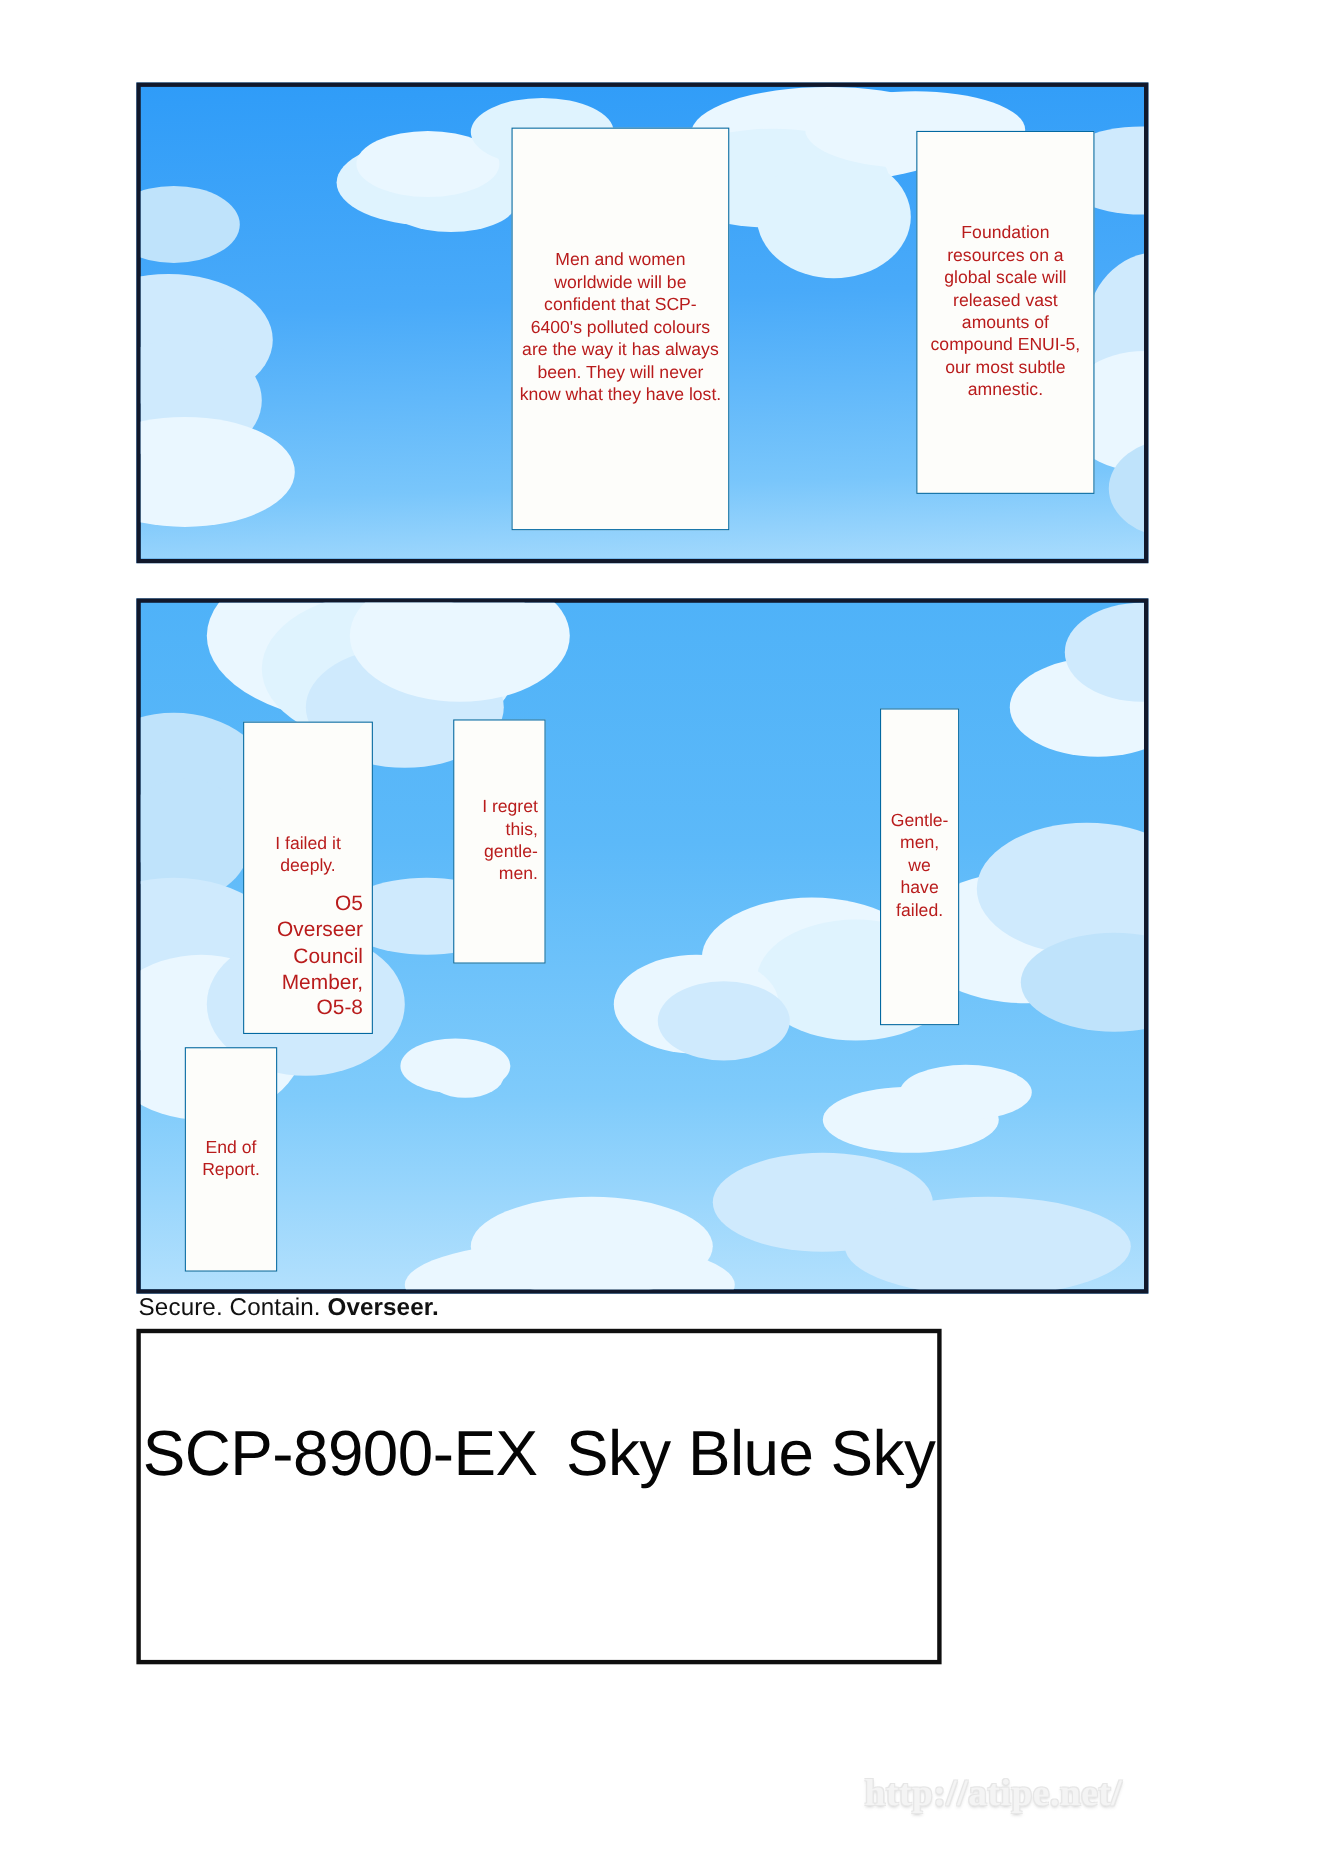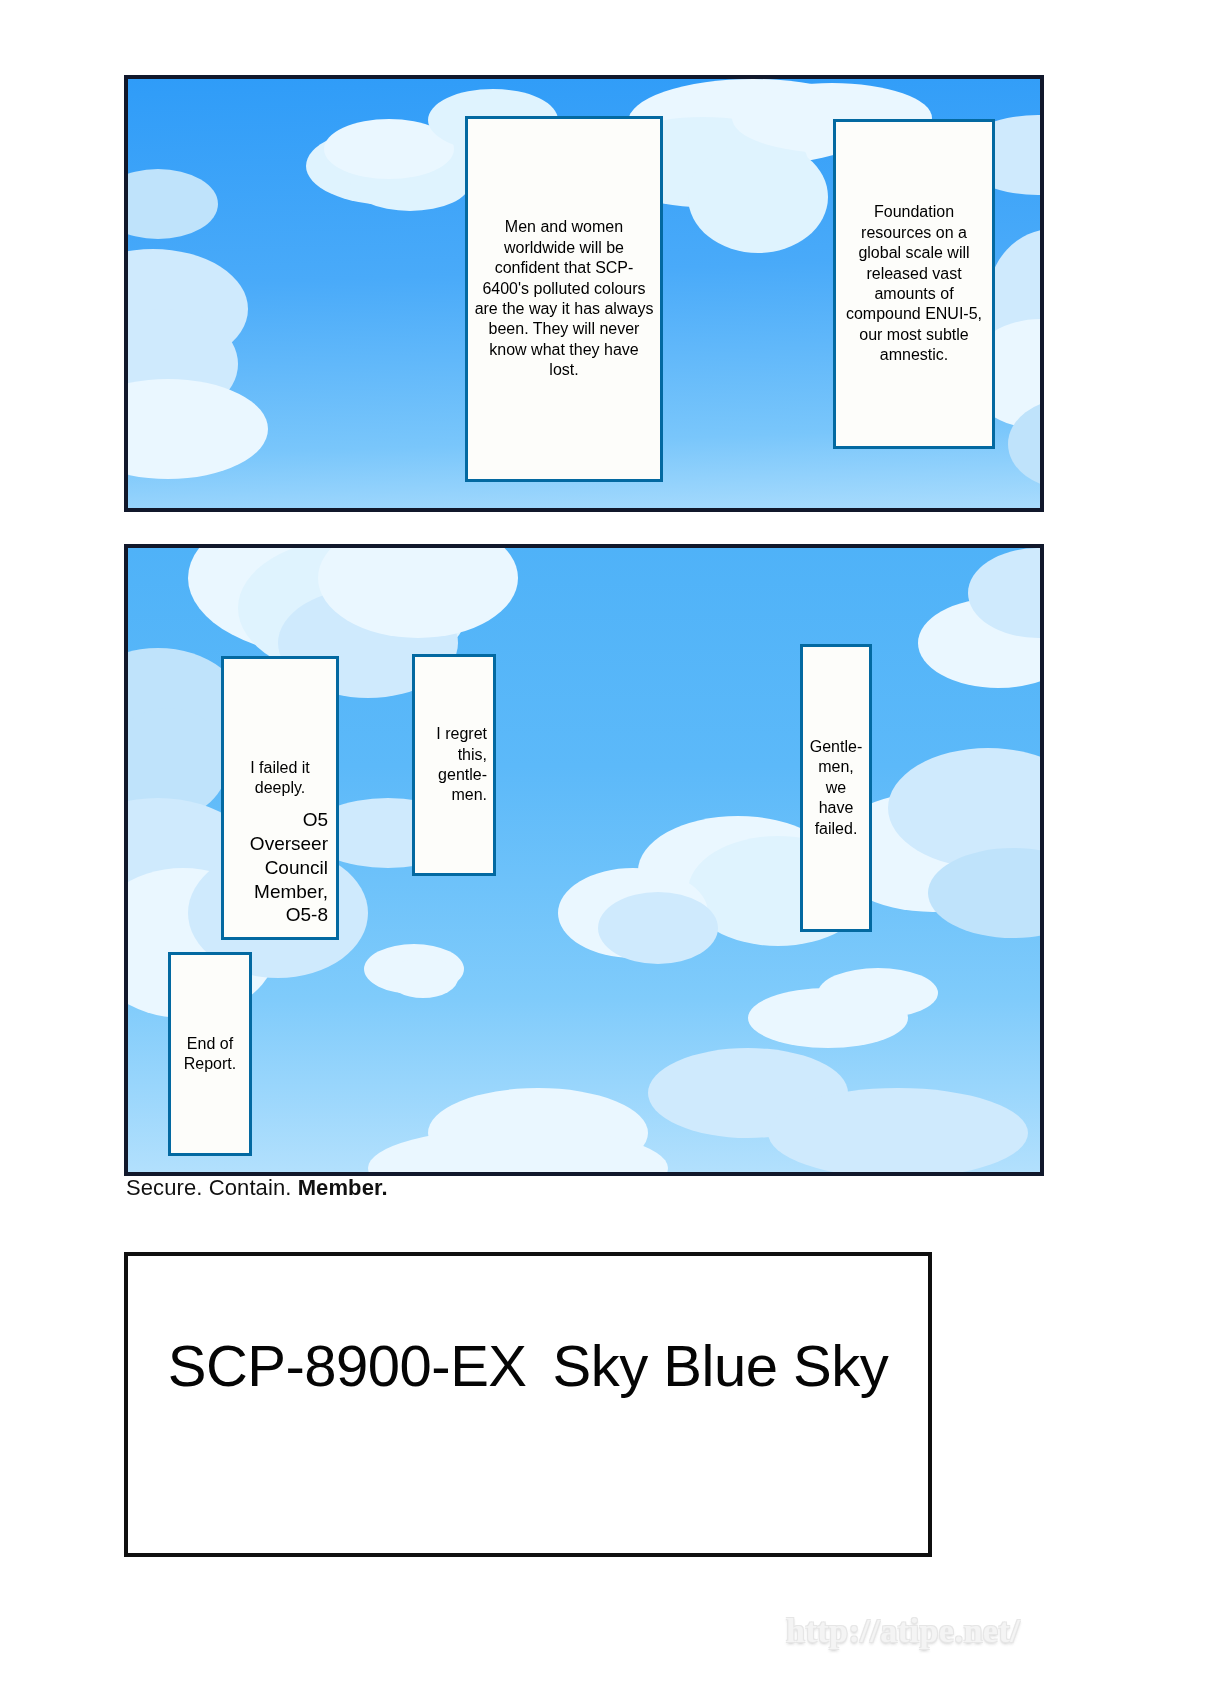--- a/index.html
+++ b/index.html
@@ -51,27 +51,27 @@
     filter: blur(0.3px);
   }
   .cloud.soft  { background: #cfeafd; }
   .cloud.pale  { background: #eaf7ff; }
   .cloud.faint { background: #bfe3fb; }
 
   
   .caption-box {
     position: absolute;
     background: #fdfdfa;
-    border: 3px solid #0369a1;
+    border: 1px solid #0369a1;
     box-sizing: border-box;
     display: flex;
     flex-direction: column;
     justify-content: center;
     text-align: center;
-    color: #000000;
+    color: #b91c1c;
     font-family: "Liberation Sans", sans-serif;
     line-height: 1.28;
   }
   .caption-box .body { padding: 0 6px; }
   .caption-box .sig {
     position: absolute;
     left: 0; right: 0;
     bottom: 10px;
     padding: 0 8px;
     text-align: right;
@@ -102,26 +102,25 @@
     letter-spacing: 0.1px;
     white-space: nowrap;
   }
   #tagline b { font-weight: bold; }
 
   
   #title-card {
     position: absolute;
     left: 124px;
     top: 1208px;
-    width: 808px;
+    width: 732px;
     height: 305px;
     background: #ffffff;
     border: 4px solid #0f0f0f;
     box-sizing: border-box;
-    margin-top: 44px;
   }
   #scp-title {
     position: absolute;
     left: 0; right: 0;
     top: 76px;
     text-align: center;
     font-size: 58px;
     color: #050505;
     white-space: nowrap;
     letter-spacing: -0.5px;
@@ -250,21 +249,21 @@
 
     <div class="caption-box" id="cap-6">
       <div class="body">Gentle-men, we have failed.</div>
     </div>
 
     <div class="caption-box" id="cap-7">
       <div class="body">End of Report.</div>
     </div>
   </div>
 
-  <div id="tagline"><span>Secure. Contain. </span><b>Member.</b></div>
+  <div id="tagline"><span>Secure. Contain. </span><b>Overseer.</b></div>
 
   <div id="title-card">
     <div id="scp-title"><span>SCP-8900-EX</span><span class="gap"></span><span>Sky Blue Sky</span></div>
 
   </div>
 
   <div id="watermark">http://atipe.net/</div>
 
 </div>
 

